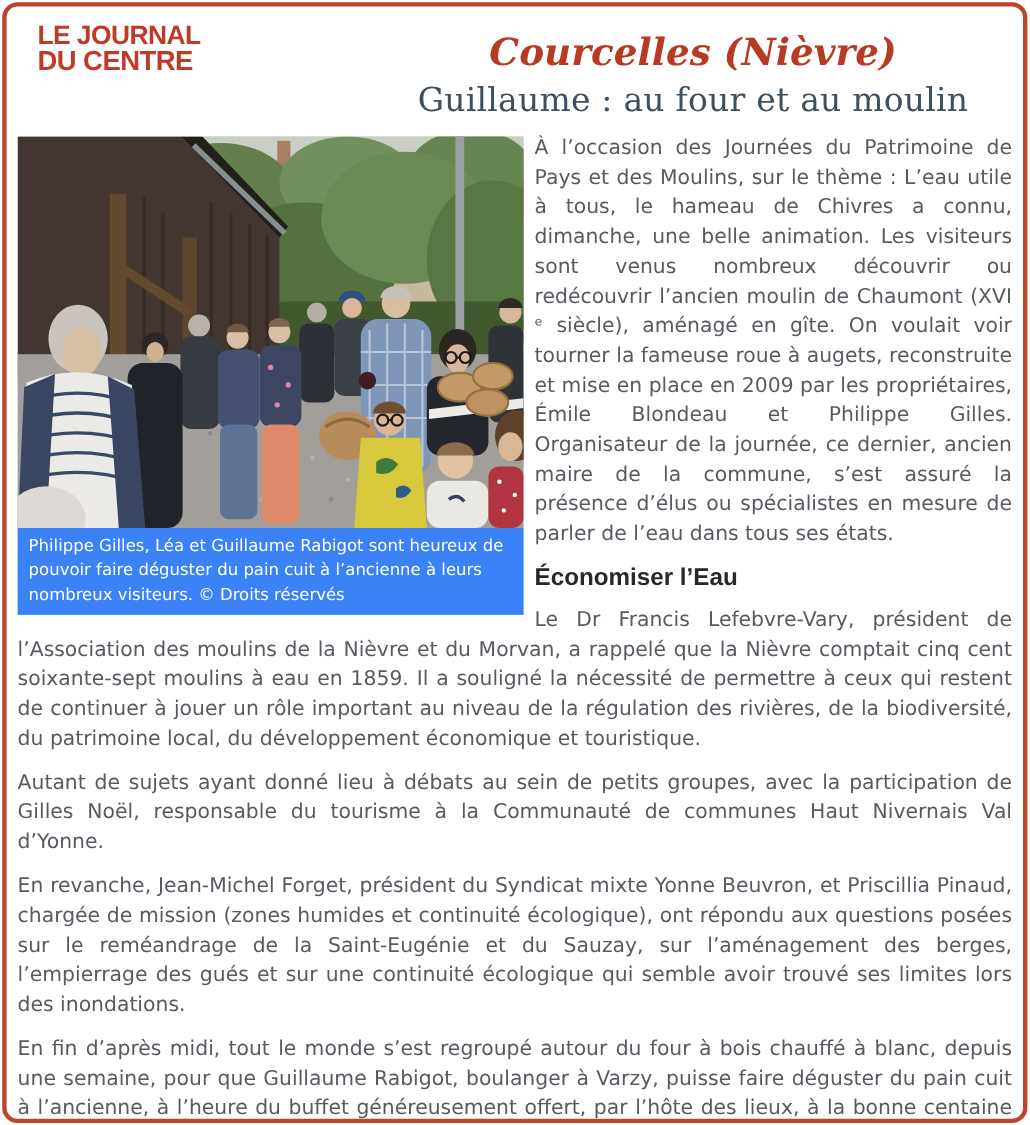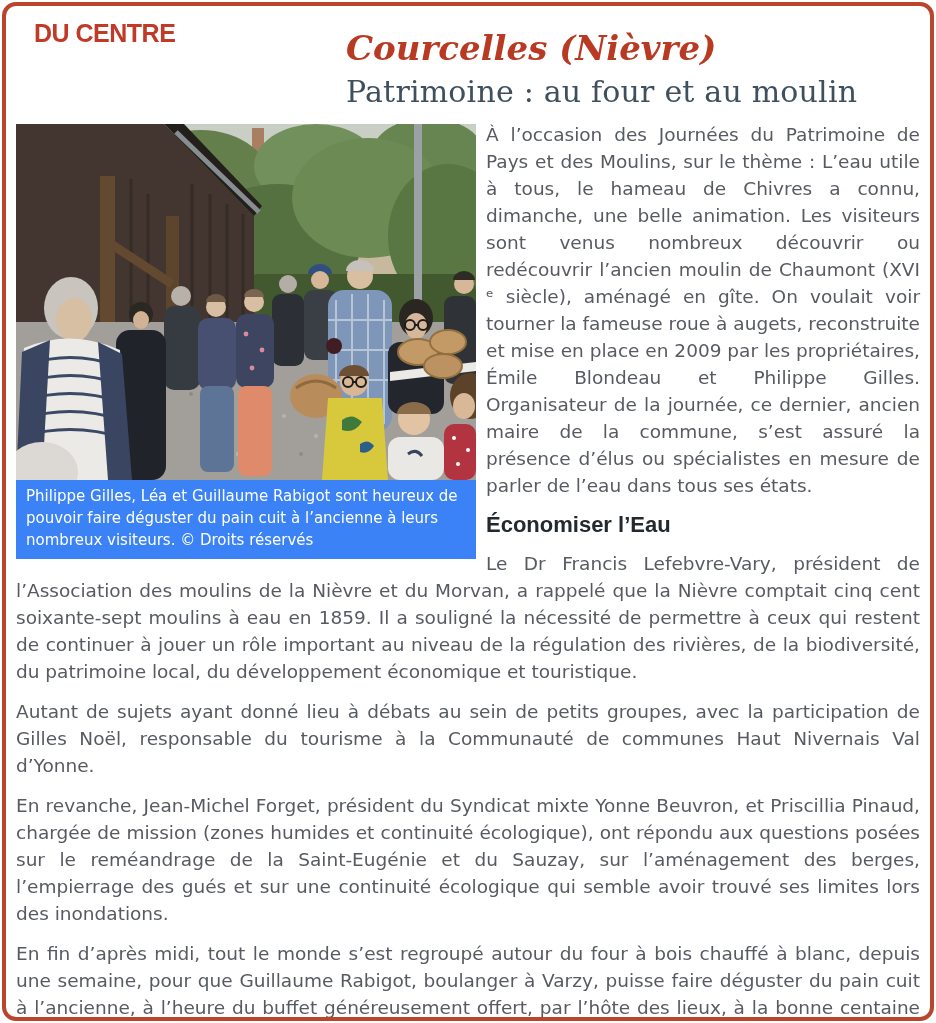--- a/index.html
+++ b/index.html
@@ -10,45 +10,46 @@
     border:4px solid #b8452c;border-radius:14px;
     padding:0 10px;overflow:hidden;background:#fff;
   }
   
   .top{display:flex;align-items:flex-start;padding-top:16px;}
   .brand{width:330px;flex:0 0 auto;padding-left:18px;box-sizing:border-box;}
   .logo{color:#c13a28;font-family:"Liberation Sans","DejaVu Sans",sans-serif;font-weight:bold;line-height:.95;letter-spacing:-.5px;}
   .logo .l1{display:block;font-size:24px;}
   .logo .l2{display:block;font-size:25px;}
   .pub-date{margin:12px 0 0 2px;font-size:15.5px;color:#2b2b2b;}
-  .titles{flex:1;padding-right:6px;}
+  .titles{flex:1;text-align:center;padding-right:6px;}
   .titles h1{margin:6px 0 0;font:italic 700 34px "DejaVu Serif","Liberation Serif",serif;color:#b93a22;}
   .titles h2{margin:6px 0 0;font:400 30px "DejaVu Serif","Liberation Serif",serif;color:#3e4f5e;letter-spacing:.2px;}
   
   .article{margin-top:12px;hyphens:auto;}
   .article p{margin:0 0 13px;text-align:justify;font-size:18.5px;line-height:27px;color:#575b61;}
   .article h3{margin:2px 0 12px;font-family:"Liberation Sans","DejaVu Sans",sans-serif;font-weight:700;font-size:22px;color:#24292d;}
   figure.photo-block{float:left;width:460px;margin:3px 10px 6px 0;padding:0;}
   figure.photo-block svg{display:block;width:460px;height:356px;background:#c9cfc4;}
   figcaption{background:#3b82f6;color:#ffffff;font-size:15px;line-height:1.45;padding:6px 10px 8px;text-align:left;}
 </style>
 </head>
 <body>
 
 <div class="page">
 
   <header class="top">
     <div class="brand">
       <div class="logo">
+        <span class="l1">LE JOURNAL</span>
         <span class="l2">DU CENTRE</span>
       </div>
     </div>
     <div class="titles">
       <h1>Courcelles (Nièvre)</h1>
-      <h2>Patrimoine : au four et au moulin</h2>
+      <h2>Guillaume : au four et au moulin</h2>
     </div>
   </header>
 
   <div class="article">
 
     <figure class="photo-block">
       <svg viewBox="0 0 460 356" preserveAspectRatio="none" aria-hidden="true">
 
         <rect width="460" height="356" fill="#c9cfc4"></rect>
 

